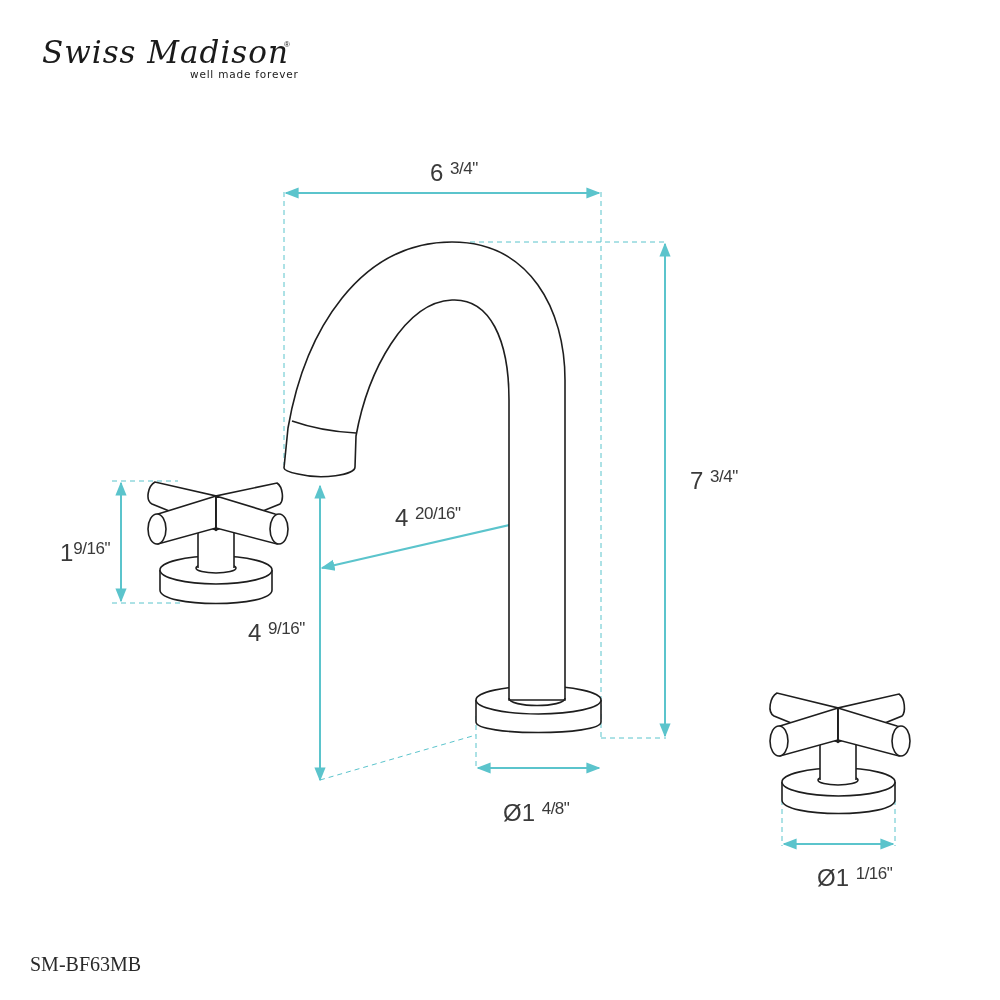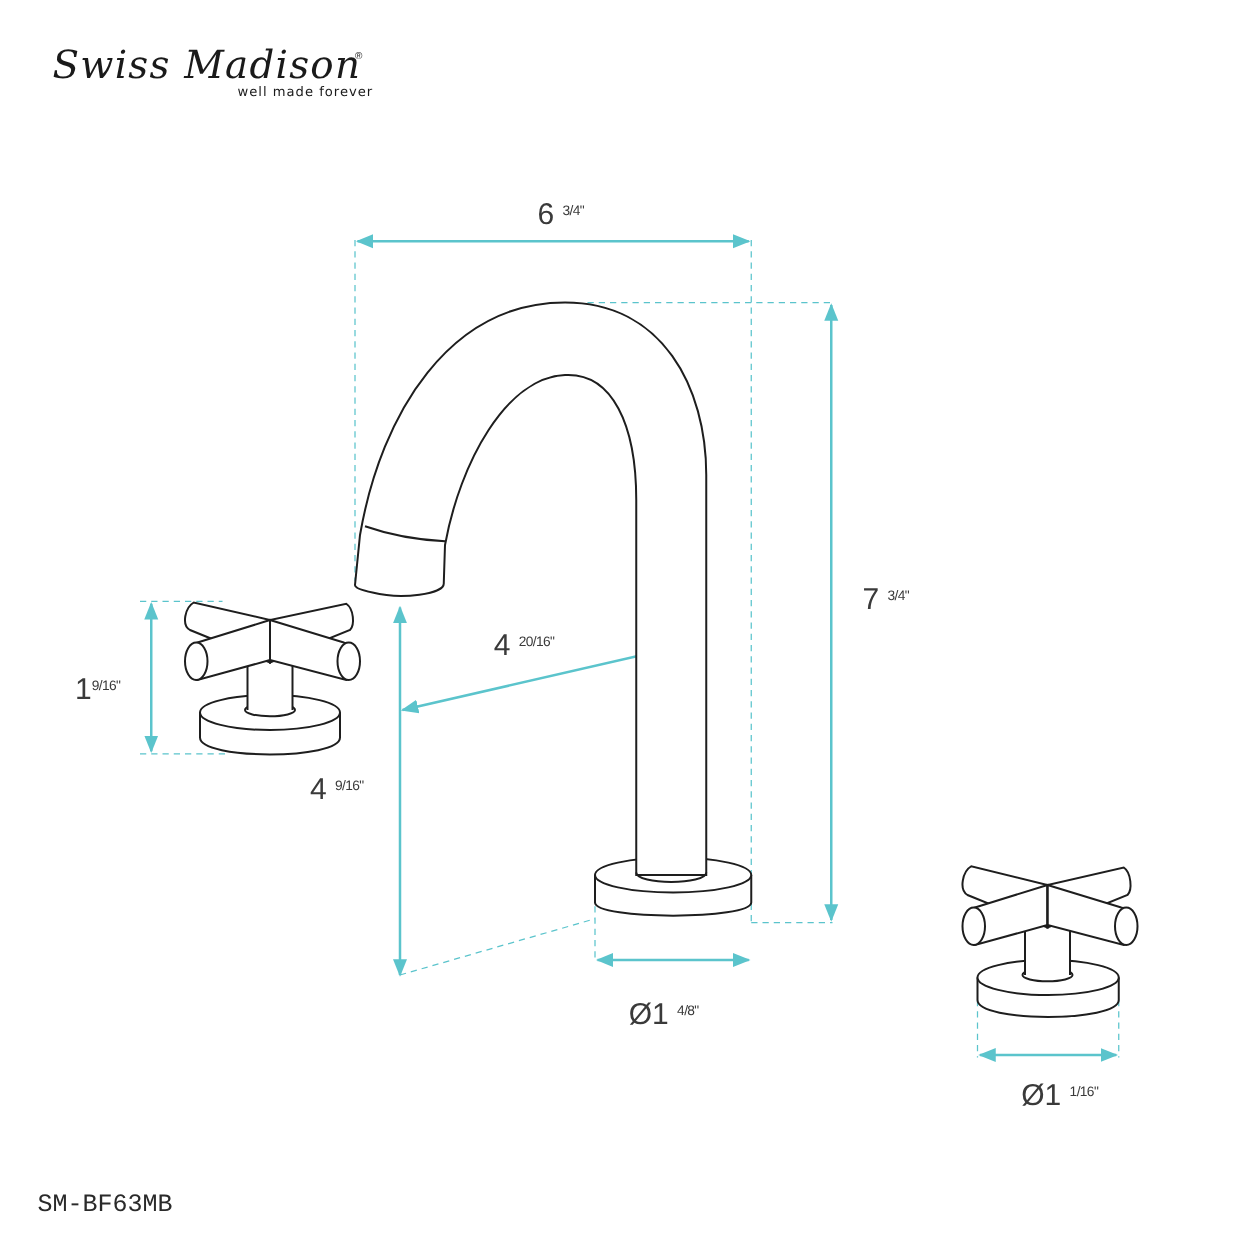--- a/index.html
+++ b/index.html
@@ -3,22 +3,22 @@
   <meta charset="utf-8">
   <style>
     html, body { margin: 0; padding: 0; background: #ffffff; }
     body { width: 1000px; height: 1000px; position: relative; overflow: hidden; font-family: "Liberation Sans", sans-serif; }
     .logo { position: absolute; left: 42px; top: 38px; width: 250px; height: 50px; }
     .logo-script { position: absolute; left: 0; top: -4px; font-family: "DejaVu Serif", serif; font-style: italic; font-size: 31px; color: #1a1a1a; letter-spacing: 1px; white-space: nowrap; }
     .logo-tag { position: absolute; left: 104px; top: 30px; font-family: "DejaVu Sans", sans-serif; font-size: 10.5px; color: #1a1a1a; letter-spacing: 0.8px; white-space: nowrap; margin-left: 44px; }
     .logo-reg { position: absolute; left: 242px; top: 2px; font-size: 8px; color: #1a1a1a; }
     svg.drawing { position: absolute; left: 0; top: 0; }
     .dim-label { position: absolute; font-family: "Liberation Sans", sans-serif; color: #3a3a3a; font-size: 24px; white-space: nowrap; line-height: 1; }
-    .dim-label .frac { font-size: 11px; vertical-align: 7px; letter-spacing: -0.5px; }
-    .model { position: absolute; left: 30px; top: 953px; font-family: Liberation Mono, monospace; font-size: 20px; color: #2a2a2a; }
+    .dim-label .frac { font-size: 17px; vertical-align: 7px; letter-spacing: -0.5px; }
+    .model { position: absolute; left: 30px; top: 953px; font-family: Liberation Serif, serif; font-size: 20px; color: #2a2a2a; }
   </style>
 </head>
 <body>
 
 <div class="logo">
   <span class="logo-script">Swiss Madison</span>
   <span class="logo-tag">well made forever</span>
   <span class="logo-reg">®</span>
 </div>
 

